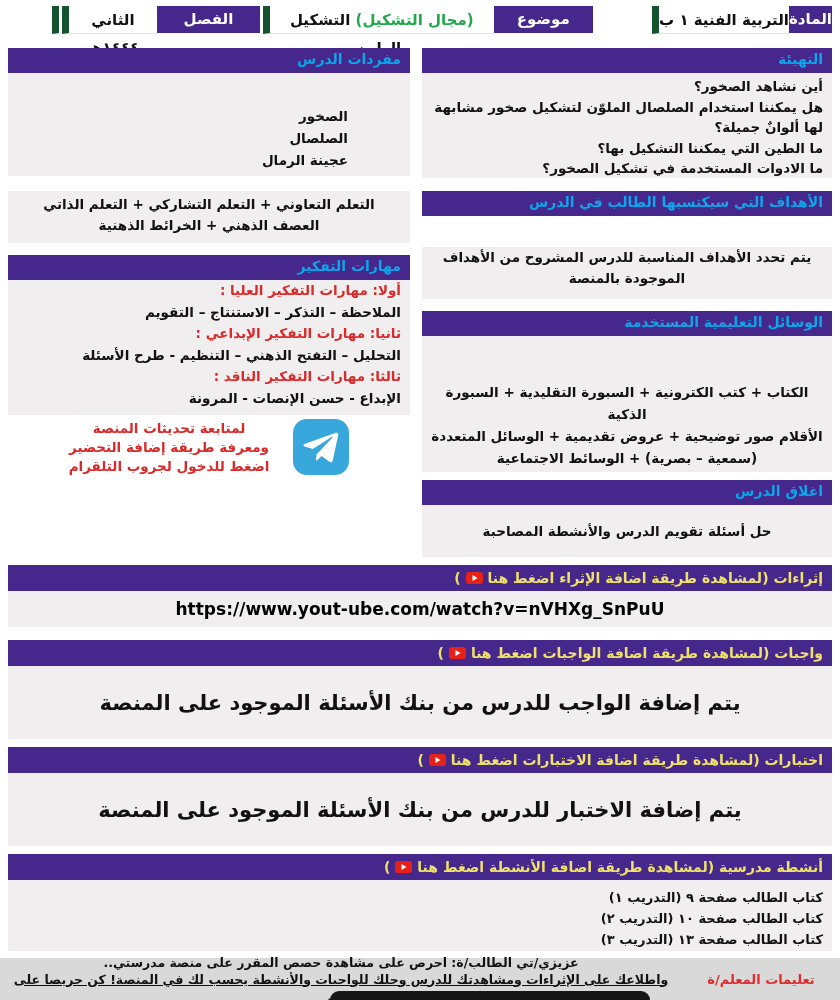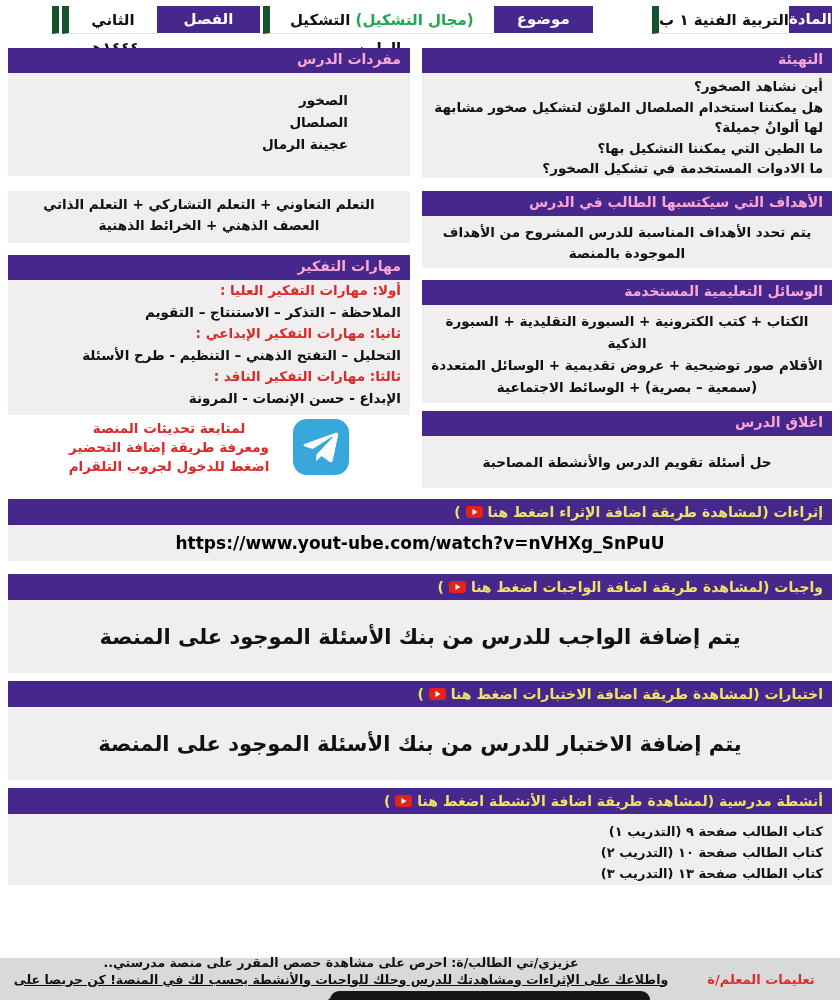--- a/index.html
+++ b/index.html
@@ -31,33 +31,33 @@
     height: 28px; line-height: 28px; border-bottom: 1px solid #e3e3e3;
     border-left: 7px solid #14532d;
   }
   .green-text { color: #22a84c; }
 
   
   .cols { display: flex; gap: 12px; margin-top: 14px; }
   .col-right { width: 410px; }
   .col-left  { width: 402px; }
   .sec-header {
-    background: #46278c; color: #f9a8d4; font-size: 14px;
+    background: #46278c; color: #0ea5e9; font-size: 14px;
     padding: 3px 9px 8px; height: 25px;
   }
   .sec-body { background: #f0eeef; font-size: 13.5px; padding: 3px 9px; }
 
   .tahiya-body { height: 105px; text-align: right; line-height: 20.5px; }
   .gap13 { height: 13px; } .gap12 { height: 12px; } .gap8 { height: 8px; } .gap15 { height: 15px; }
 
-  .objectives-body { height: 52px; text-align: center; padding-top: 6px; line-height: 21px; }
-  .media-body { height: 98px; display: flex; flex-direction: column; justify-content: center; text-align: center; line-height: 22px; }
+  .objectives-body { height: 52px; text-align: center; padding-top: 0; line-height: 21px; margin-top: 31px; }
+  .media-body { height: 136px; display: flex; flex-direction: column; justify-content: flex-end; text-align: center; line-height: 22px; }
   .closing-body { height: 52px; display: flex; align-items: center; justify-content: center; }
 
-  .vocab-body { height: 103px; text-align: right; padding: 16px 62px 4px 8px; line-height: 22px; }
+  .vocab-body { height: 103px; text-align: right; padding: 32px 62px 4px 8px; line-height: 22px; }
   .strategies-body { height: 52px; text-align: center; line-height: 21px; }
   .thinking-body { height: 135px; text-align: right; line-height: 21.5px; padding-top: 0; }
   .red-line { color: #d92b2b; }
 
   .telegram-block {
     margin-top: 4px; height: 72px; background: #fff;
     display: flex; align-items: flex-start; justify-content: center; gap: 24px;
   }
   .telegram-badge {
     width: 56px; height: 56px; background: #38a8dc; border-radius: 14px;

